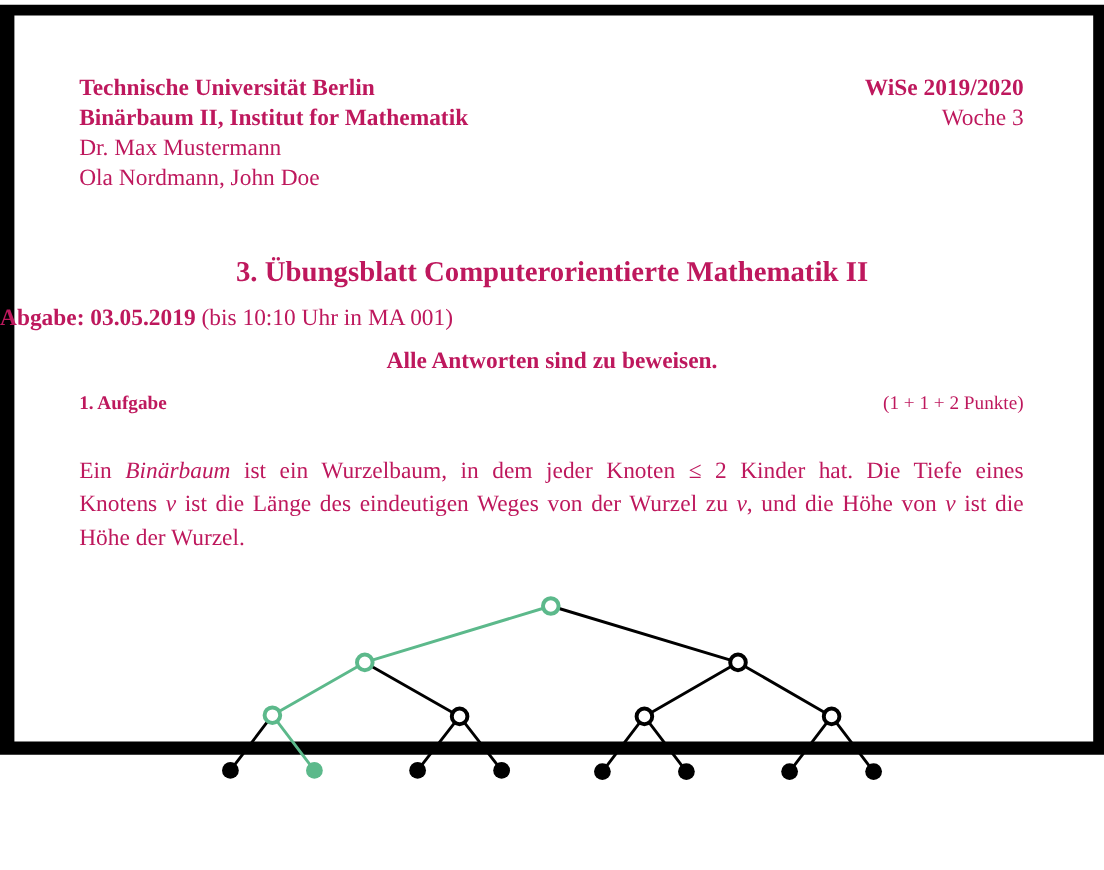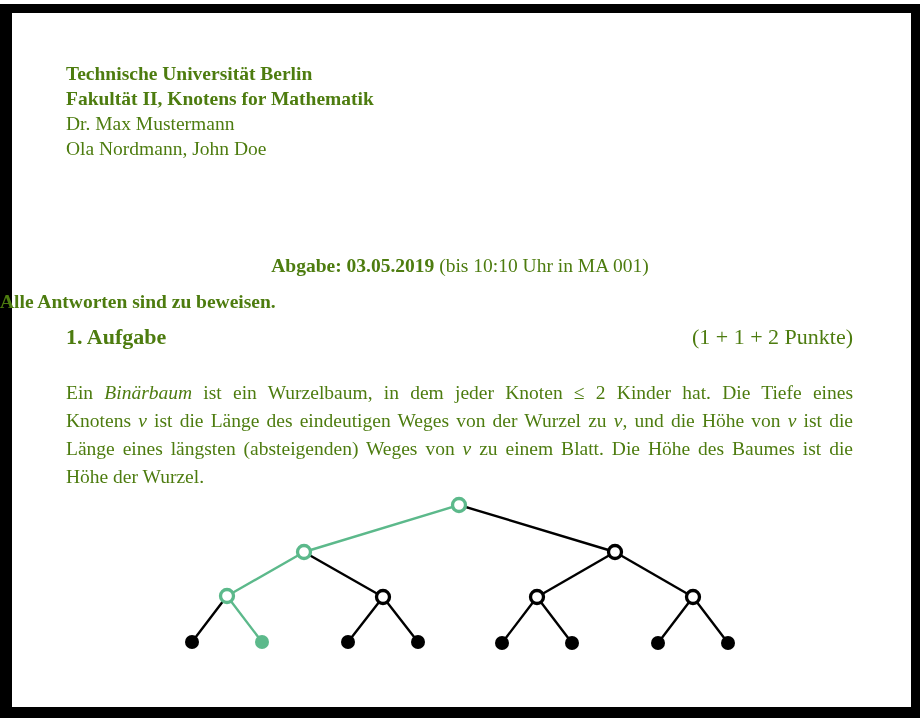--- a/index.html
+++ b/index.html
@@ -6,24 +6,24 @@
     margin: 0;
     padding: 0;
     width: 920px;
     height: 725px;
     background: #ffffff;
     overflow: hidden;
   }
   .page {
     position: relative;
     width: 920px;
-    height: 718px;
+    height: 629px;
     background: #ffffff;
     font-family: "Liberation Serif", "DejaVu Serif", serif;
-    color: #4d7c0f;
+    color: #be185d;
   }
   .frame {
     position: absolute;
     left: 0; right: 0; top: 4px; bottom: 0;
     border-style: solid;
     border-color: #000000;
     border-width: 9px 9px 11px 12px;
     box-sizing: border-box;
     pointer-events: none;
   }
@@ -49,39 +49,39 @@
     left: 0; right: 0; top: 212px;
     text-align: center;
     font-size: 24px;
     font-weight: bold;
     line-height: 30px;
     white-space: nowrap;
   }
   .submission {
     position: absolute;
     left: 0; right: 0; top: 253px;
-    text-align: center;
     font-size: 19.5px;
     line-height: 26px;
     white-space: nowrap;
   }
   .note {
     position: absolute;
     left: 0; right: 0; top: 289px;
+    text-align: center;
     font-size: 19.5px;
     line-height: 26px;
     white-space: nowrap;
   }
   .task-row {
     position: absolute;
     left: 66px; right: 67px; top: 324px;
     display: flex;
     justify-content: space-between;
     align-items: baseline;
-    font-size: 22px;
+    font-size: 16px;
     line-height: 26px;
   }
   .para {
     position: absolute;
     left: 66px; right: 67px; top: 358px;
     font-size: 19.5px;
     line-height: 28px;
     margin-top: 21px;
   }
   .para-line {
@@ -101,40 +101,44 @@
   }
 </style>
 </head>
 <body>
 
 <div class="page">
   <div class="frame"></div>
 
   <div class="header-left">
     <div class="bold">Technische Universität Berlin</div>
-    <div class="bold">Fakultät II, Knotens for Mathematik</div>
+    <div class="bold">Binärbaum II, Institut for Mathematik</div>
     <div>Dr. Max Mustermann</div>
     <div>Ola Nordmann, John Doe</div>
   </div>
 
+  <div class="header-right">
+    <div class="bold">WiSe 2019/2020</div>
+    <div>Woche 3</div>
+  </div>
 
+  <div class="title">3. Übungsblatt Computerorientierte Mathematik II</div>
 
   <div class="submission"><span class="bold">Abgabe: 03.05.2019</span><span> (bis 10:10 Uhr in MA 001)</span></div>
 
   <div class="note bold">Alle Antworten sind zu beweisen.</div>
 
   <div class="task-row">
     <span class="bold">1. Aufgabe</span>
     <span>(1 + 1 + 2 Punkte)</span>
   </div>
 
   <div class="para">
     <div class="para-line"><span>Ein </span><i>Binärbaum</i><span> ist ein Wurzelbaum, in dem jeder Knoten ≤ 2 Kinder hat. Die Tiefe eines</span></div>
     <div class="para-line"><span>Knotens </span><i>v</i><span> ist die Länge des eindeutigen Weges von der Wurzel zu </span><i>v</i><span>, und die Höhe von </span><i>v</i><span> ist die</span></div>
-    <div class="para-line"><span>Länge eines längsten (absteigenden) Weges von </span><i>v</i><span> zu einem Blatt. Die Höhe des Baumes ist die</span></div>
     <div class="para-line last"><span>Höhe der Wurzel.</span></div>
   </div>
 
   <svg id="tree-svg" viewBox="0 0 920 725" xmlns="http://www.w3.org/2000/svg">
       <line x1="459" y1="505" x2="304" y2="552" stroke="#5cb98b" stroke-width="2.4" stroke-linecap="round"></line>
       <line x1="459" y1="505" x2="615" y2="552" stroke="#000000" stroke-width="2.4" stroke-linecap="round"></line>
       <line x1="304" y1="552" x2="227" y2="596" stroke="#5cb98b" stroke-width="2.4" stroke-linecap="round"></line>
       <line x1="304" y1="552" x2="383" y2="597" stroke="#000000" stroke-width="2.4" stroke-linecap="round"></line>
       <line x1="615" y1="552" x2="537" y2="597" stroke="#000000" stroke-width="2.4" stroke-linecap="round"></line>
       <line x1="615" y1="552" x2="693" y2="597" stroke="#000000" stroke-width="2.4" stroke-linecap="round"></line>

